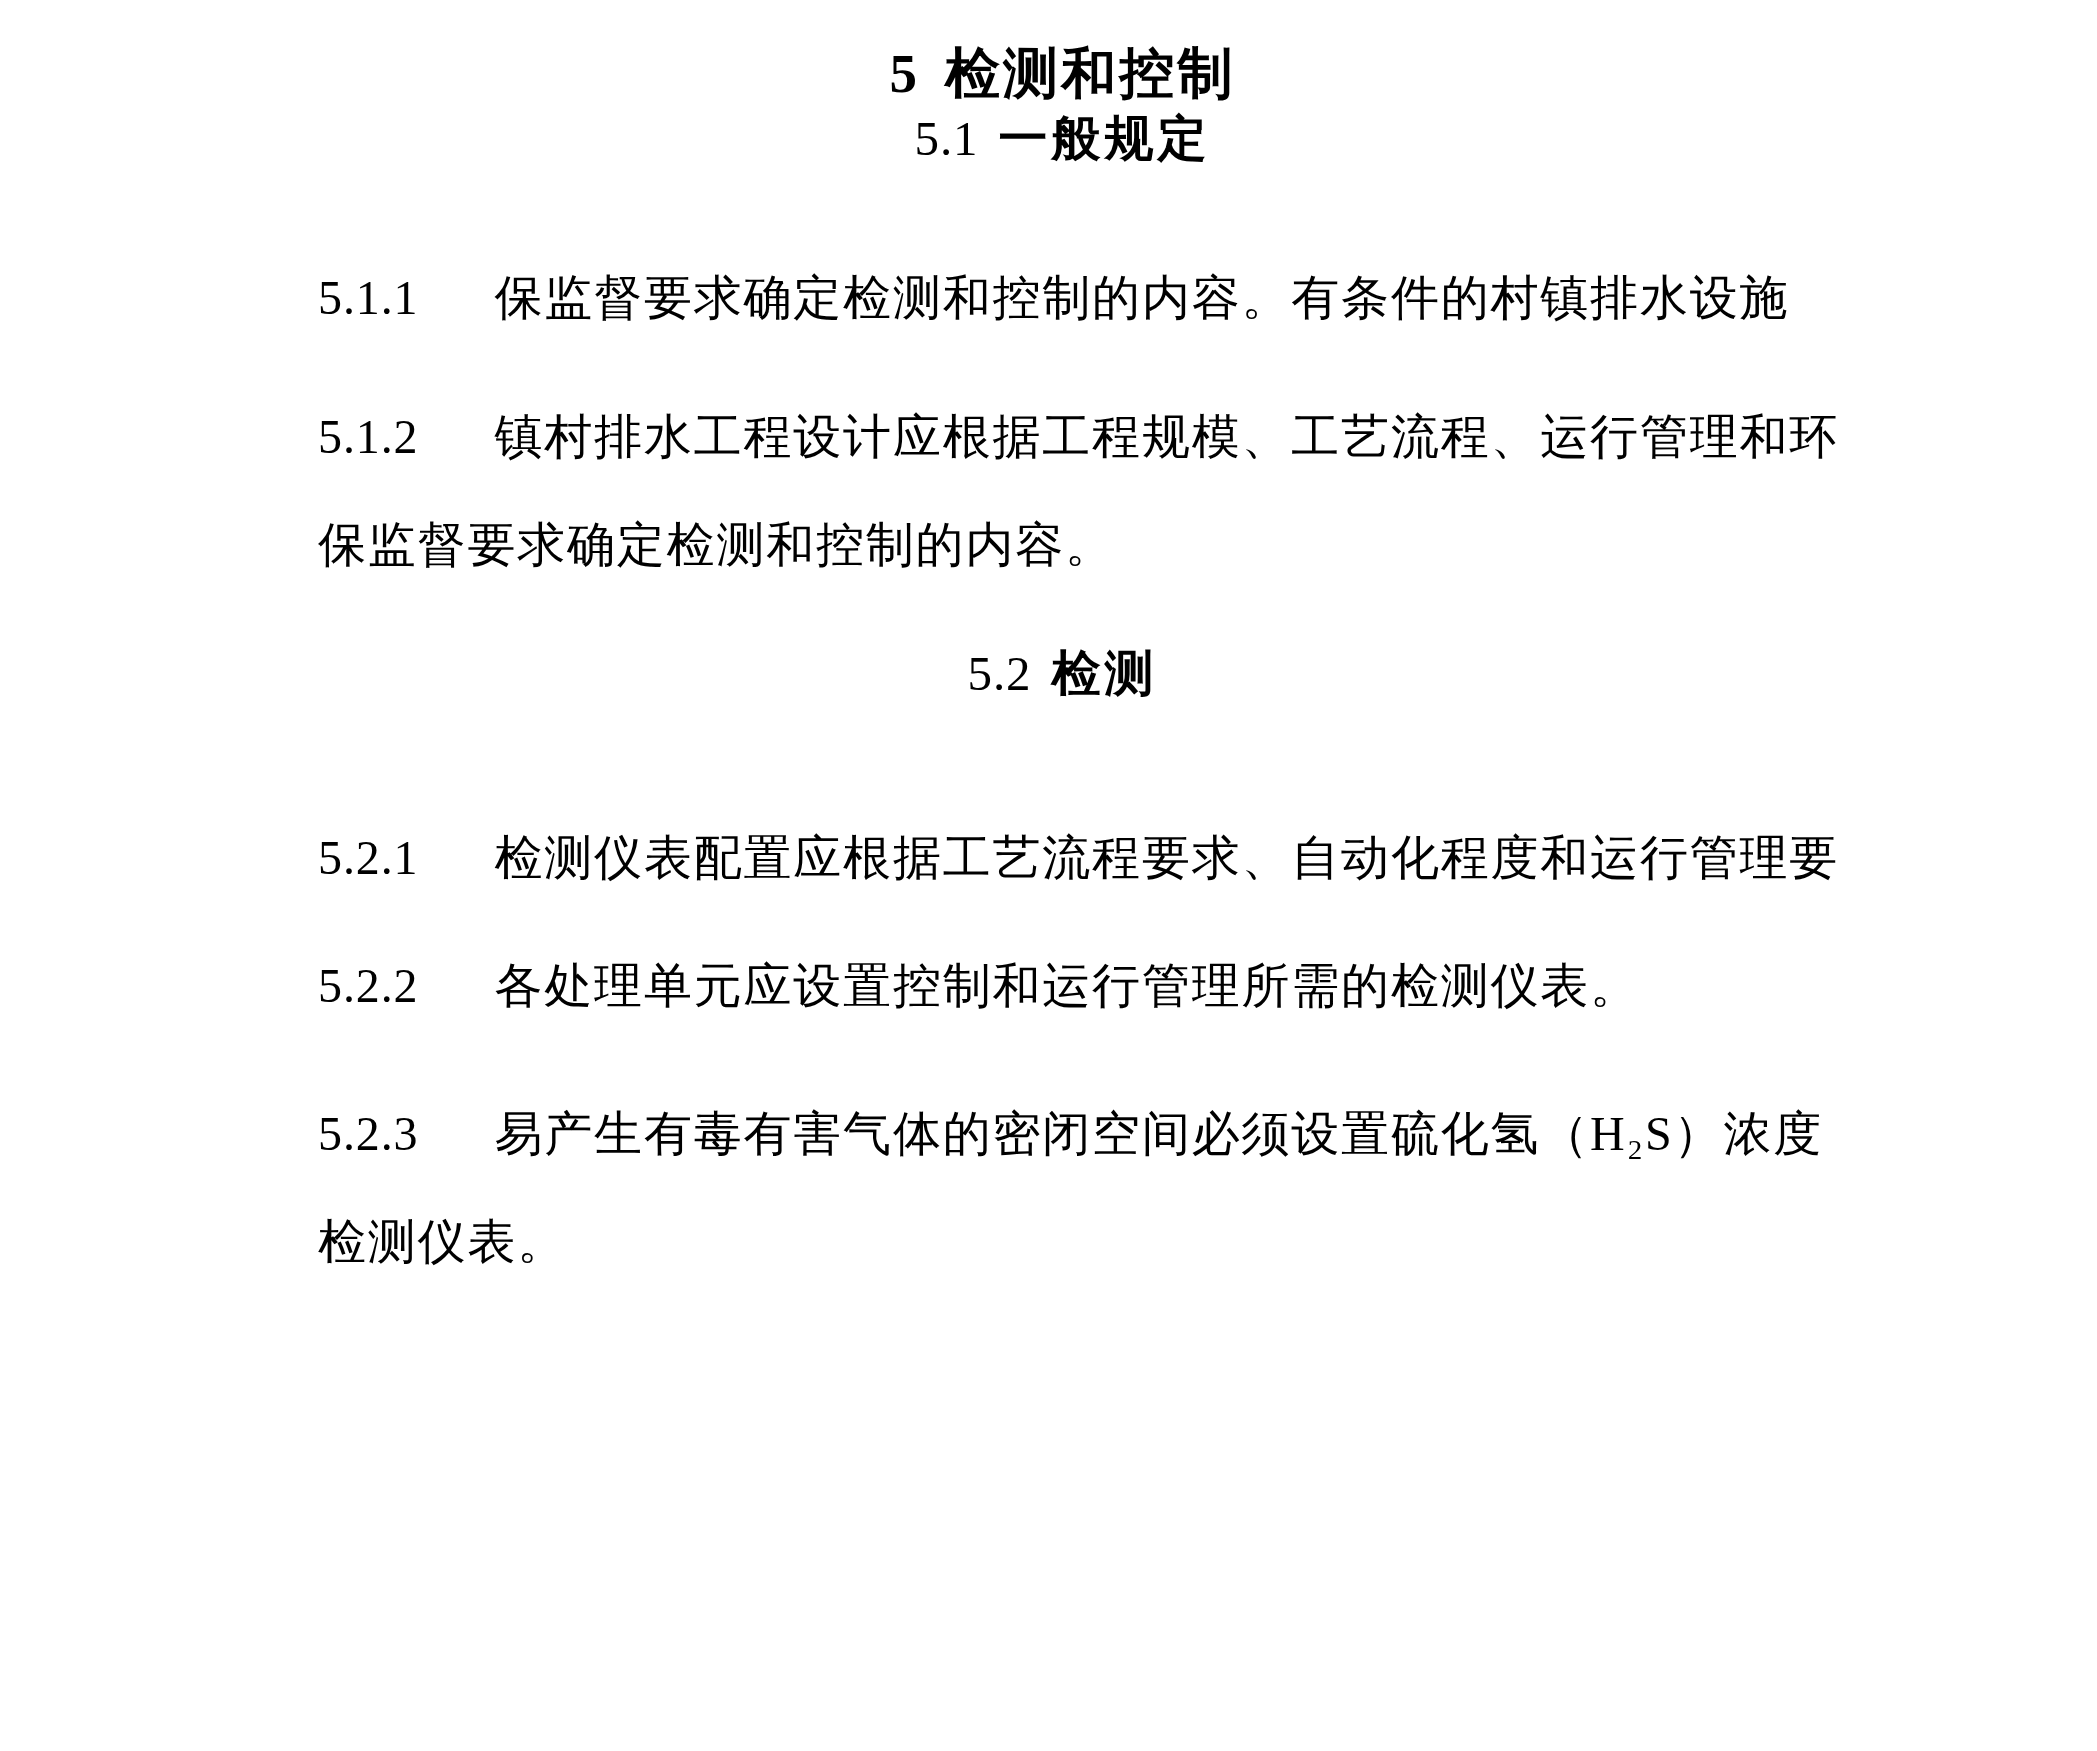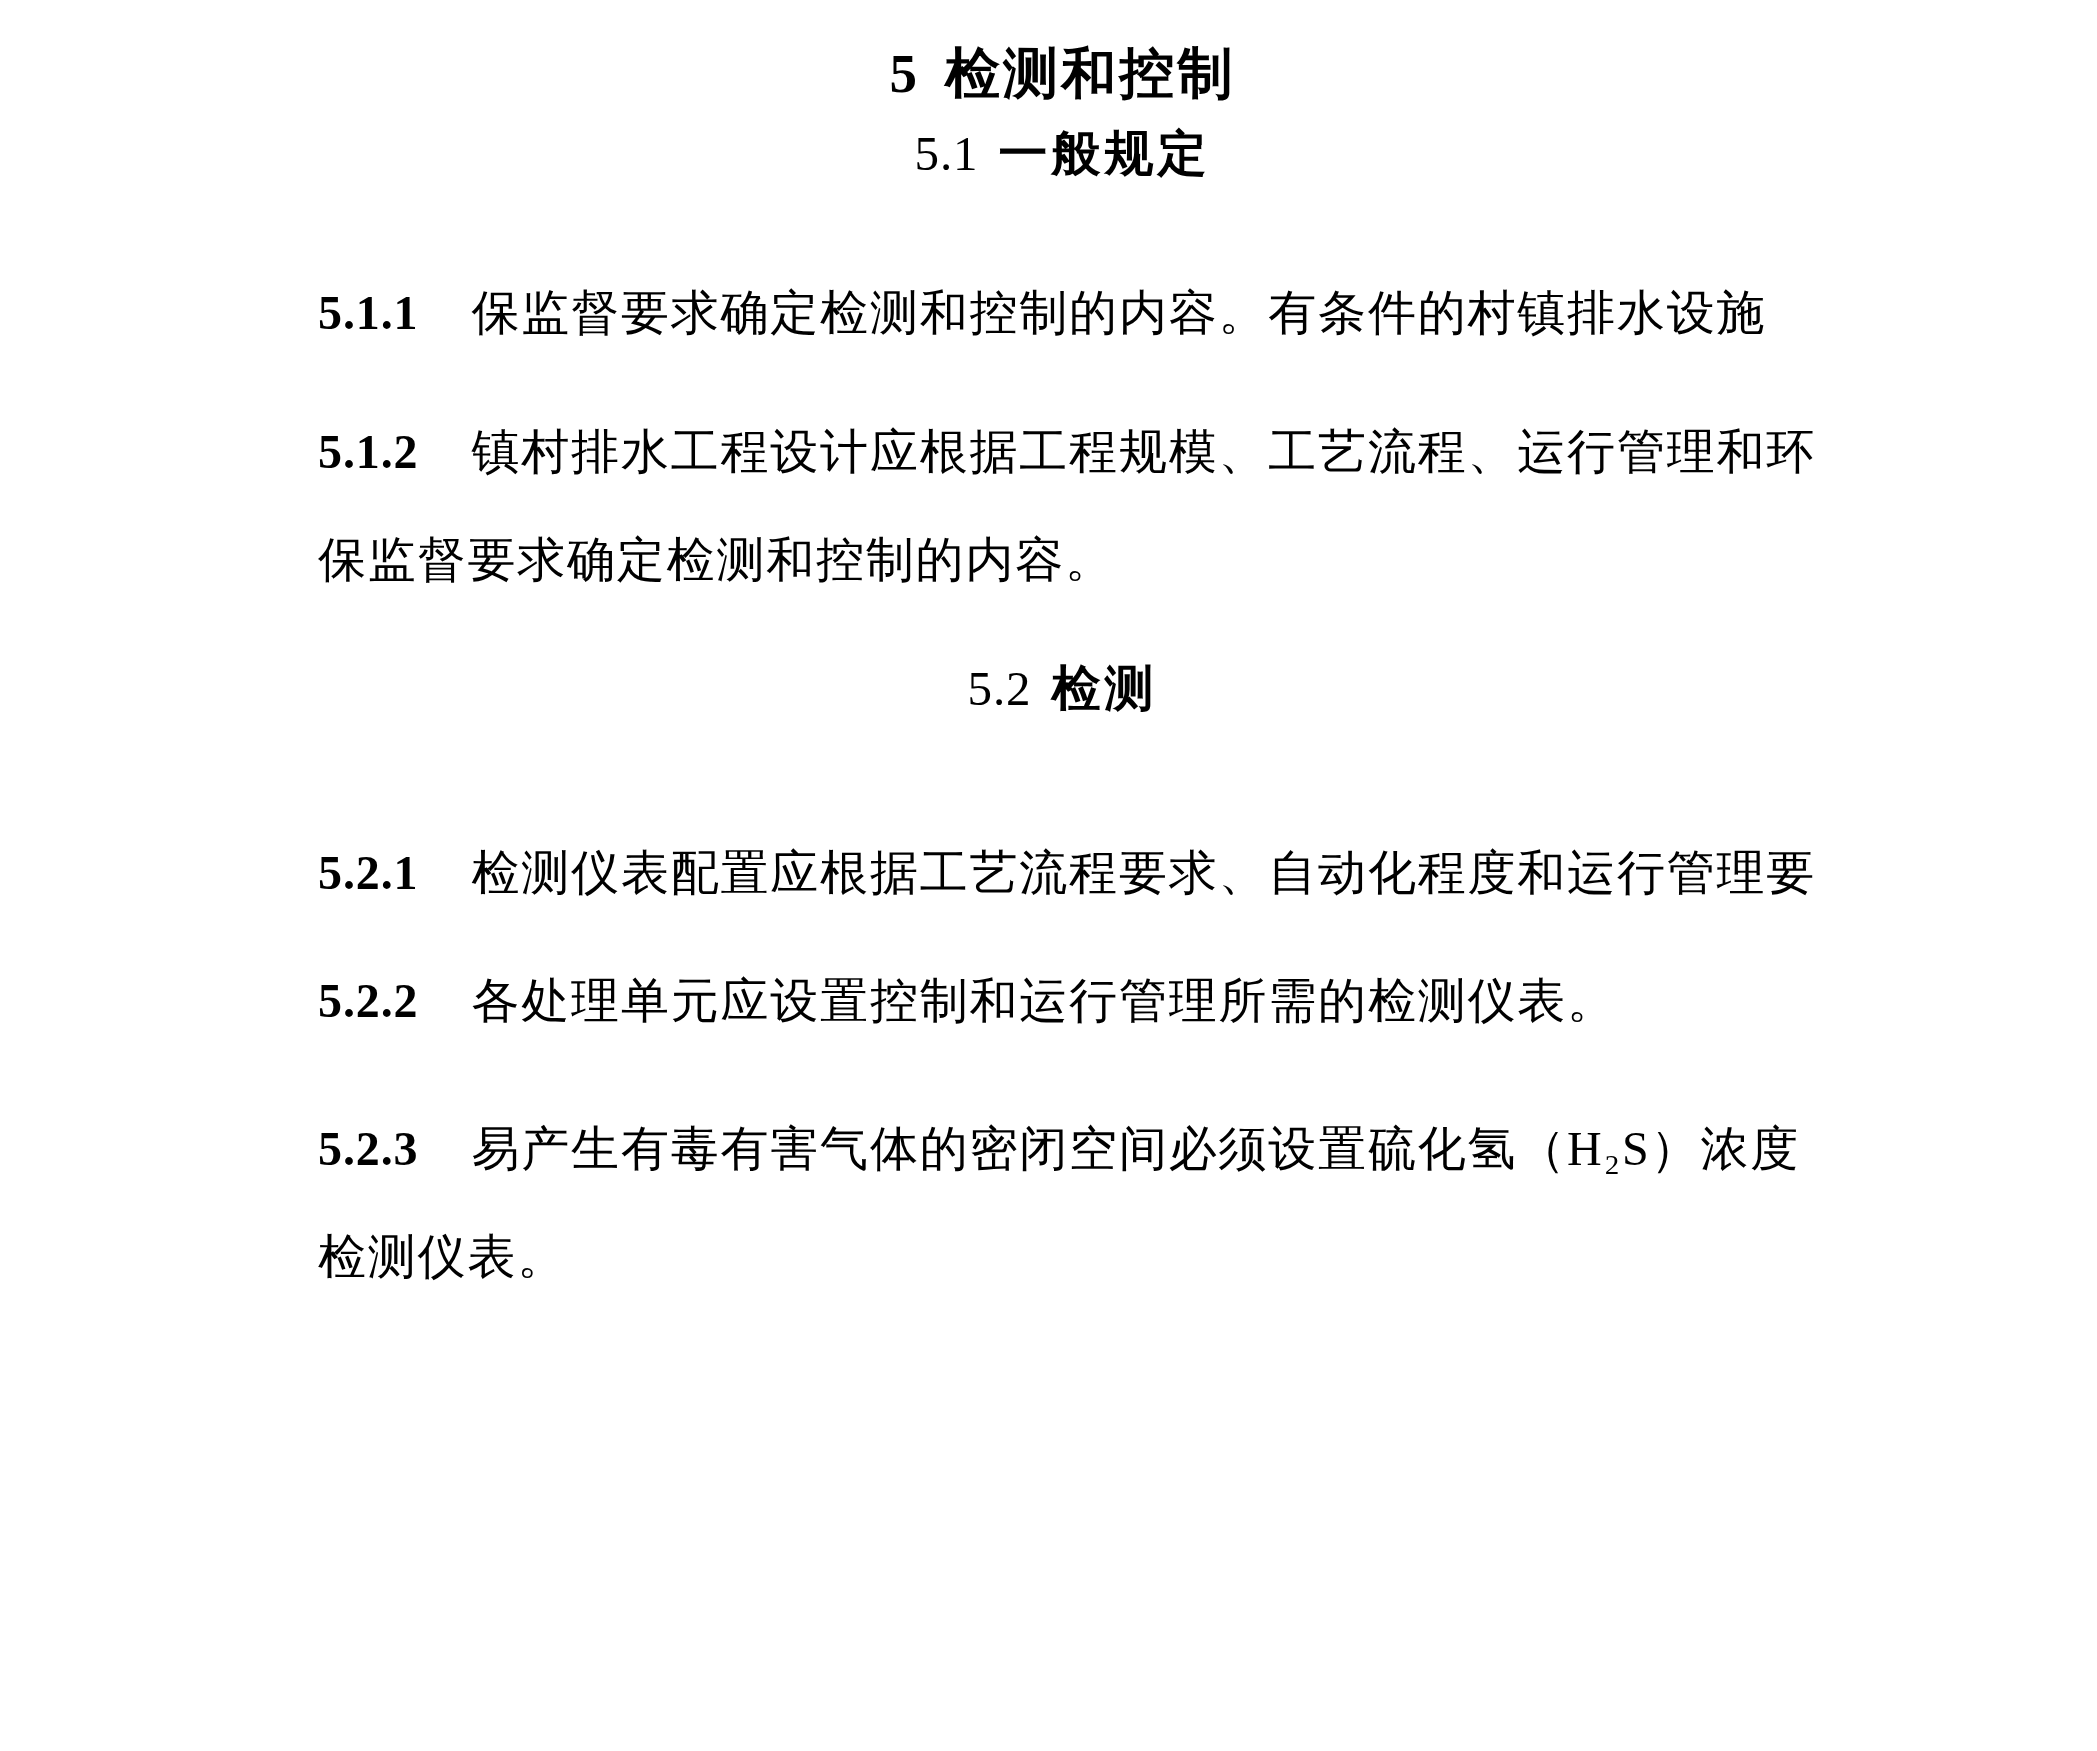--- a/index.html
+++ b/index.html
@@ -13,21 +13,21 @@
     height: 1752px;
     box-sizing: border-box;
     background: #ffffff;
     color: #000000;
     overflow: hidden;
     padding: 0 290px 0 318px;
     font-family: "Liberation Serif", "DejaVu Serif", serif;
   }
   
   .chapter-heading {
-    margin: 41px 0 16px 0;
+    margin: 41px 0 1px 0;
     text-align: center;
     font-family: "Liberation Serif", "DejaVu Serif", serif;
     font-weight: bold;
     font-size: 55px;
     line-height: 1.2;
     letter-spacing: 3.1px;
     white-space: nowrap;
   }
   .chapter-num { margin-right: 28px; letter-spacing: 0; }
   
@@ -60,23 +60,23 @@
   .clause.gap-l  { margin-top: 40px; }
   .clause.gap-xl { margin-top: 53px; }
   .line {
     display: block;
     font-size: 48px;
     line-height: 108px;
     letter-spacing: 1.8px;
     white-space: nowrap;
   }
   .clause-num {
-    font-weight: bold;
+    font-weight: normal;
     letter-spacing: 0.9px;
-    margin-right: 53px;
+    margin-right: 76px;
   }
 </style>
 </head>
 <body>
 
 <div class="page">
 
   <h1 class="chapter-heading"><span class="chapter-num">5</span><span class="chapter-title">检测和控制</span></h1>
 
   <section>

